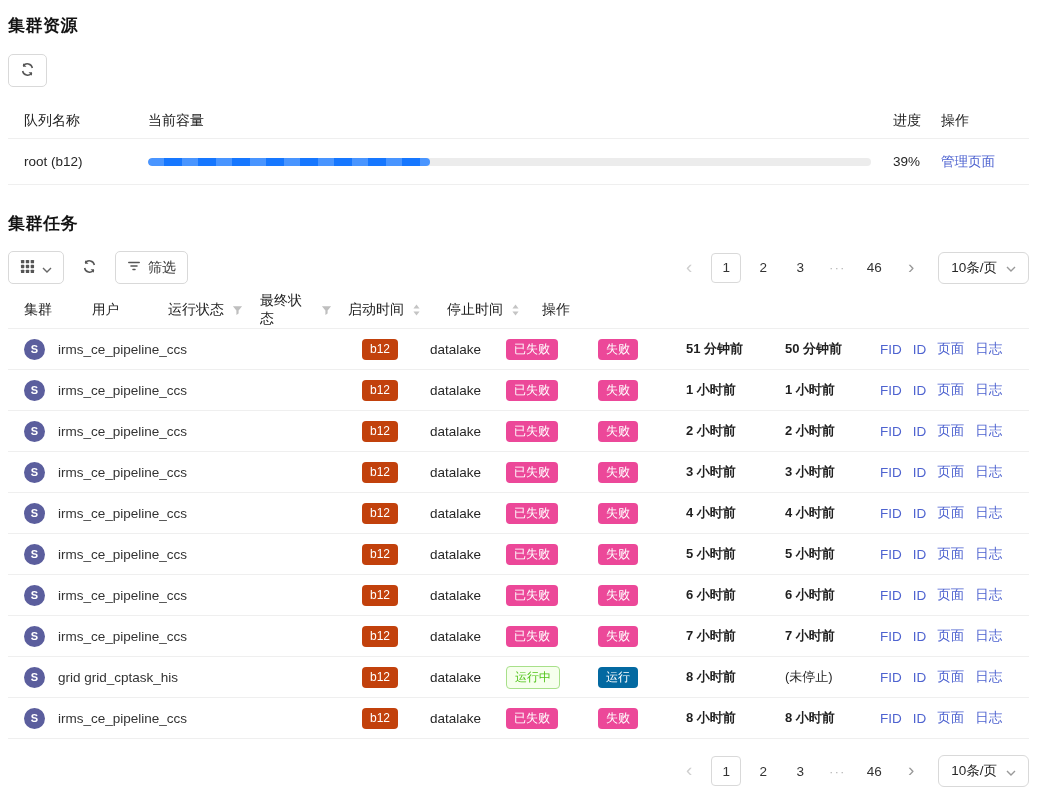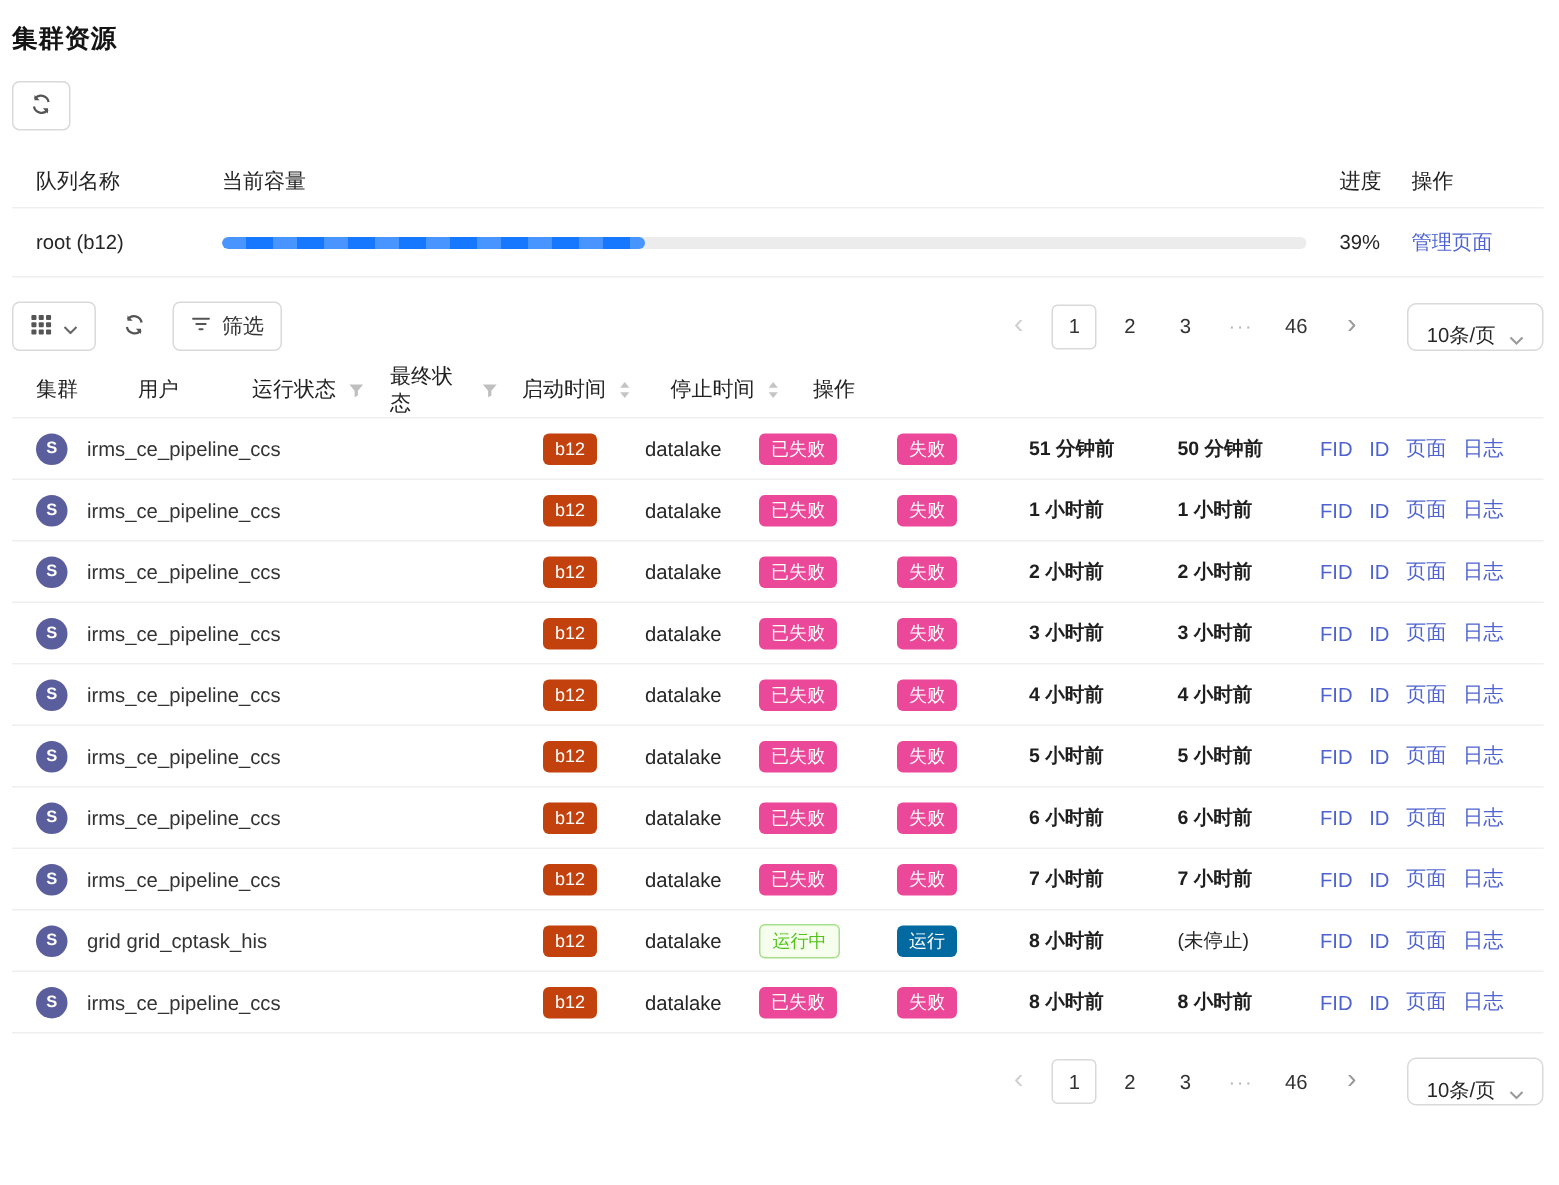--- a/index.html
+++ b/index.html
@@ -52,22 +52,22 @@
   .pagination { display: flex; align-items: center; gap: 7px; }
   .page-item {
     min-width: 30px; height: 30px; display: inline-flex; align-items: center; justify-content: center;
     border-radius: 4px; font-size: 13.5px; color: #333; cursor: pointer; user-select: none;
   }
   .page-item.active { border: 1px solid #d9d9d9; }
   .page-item.chev { color: #9a9a9a; font-size: 19px; padding-bottom: 2px; }
   .page-item.chev.disabled { color: #cfcfcf; cursor: default; }
   .page-item.ellipsis { color: #b8b8b8; letter-spacing: 1px; }
   .page-size {
-    display: inline-flex; align-items: flex-end; gap: 9px; height: 32px; padding: 0 12px;
-    border: 1px solid #d9d9d9; border-radius: 6px; font-size: 13.5px; cursor: pointer; margin-left: 15px;
+    display: inline-flex; align-items: center; gap: 9px; height: 32px; padding: 0 12px;
+    border: 1px solid #d9d9d9; border-radius: 6px; font-size: 13.5px; cursor: pointer; margin-left: 5px;
     background: #fff;
   }
 
   
   .task-table { margin-top: 8px; }
   .t-row { display: flex; align-items: center; border-bottom: 1px solid #efefef; }
   .t-head { height: 37px; font-weight: 500; color: #222; }
   .t-body .t-row { height: 41px; }
   .tc { display: flex; align-items: center; gap: 5px; padding-left: 16px; }
   .tc-name    { width: 338px; }
@@ -129,20 +129,21 @@
       <div class="c-cap">
         <div class="progress-track">
           <div class="progress-fill" style="width: 39%;"></div>
         </div>
       </div>
       <div class="c-prog">39%</div>
       <div class="c-act"><a class="link">管理页面</a></div>
     </div>
   </div>
 
+  <h1 class="section-title tasks-title">集群任务</h1>
 
   <div class="tasks-toolbar">
     <button class="btn">
       <span>
         <svg width="15" height="15" viewBox="0 0 16 16" fill="#555">
           <rect x="1" y="1" width="3.6" height="3.6" rx=".7"></rect>
             <rect x="6.2" y="1" width="3.6" height="3.6" rx=".7"></rect>
             <rect x="11.4" y="1" width="3.6" height="3.6" rx=".7"></rect>
           <rect x="1" y="6.2" width="3.6" height="3.6" rx=".7"></rect>
             <rect x="6.2" y="6.2" width="3.6" height="3.6" rx=".7"></rect>

